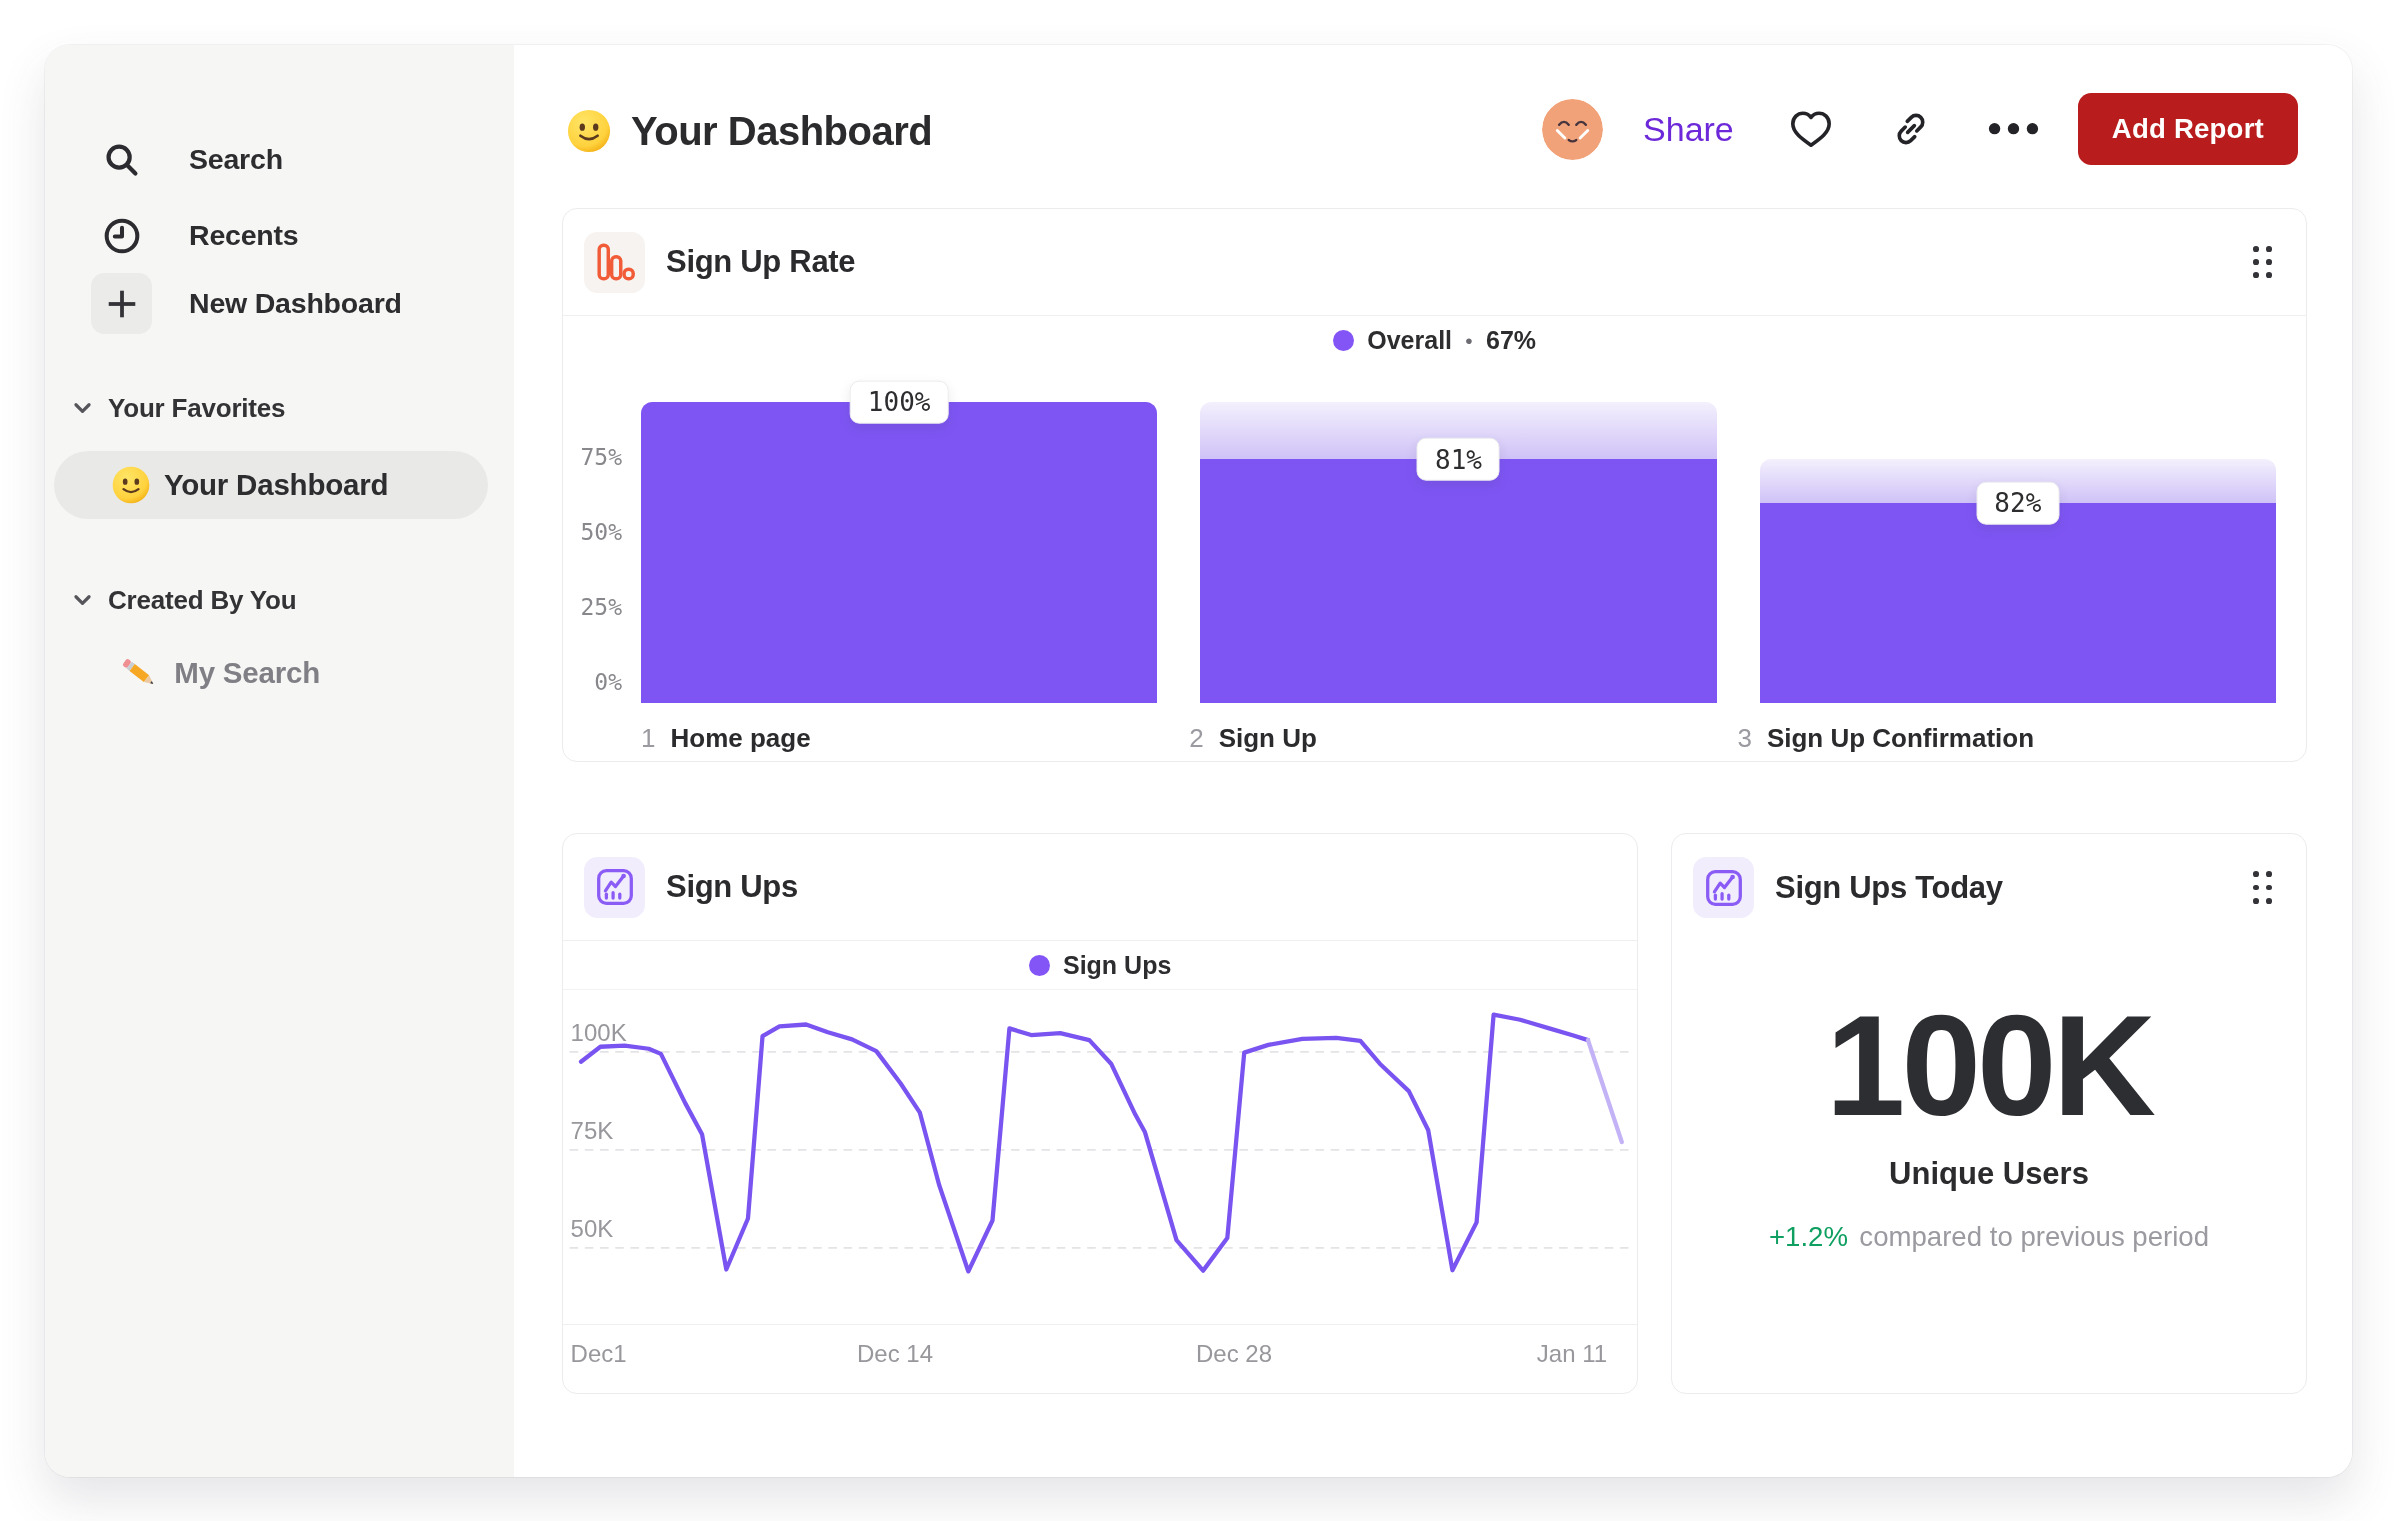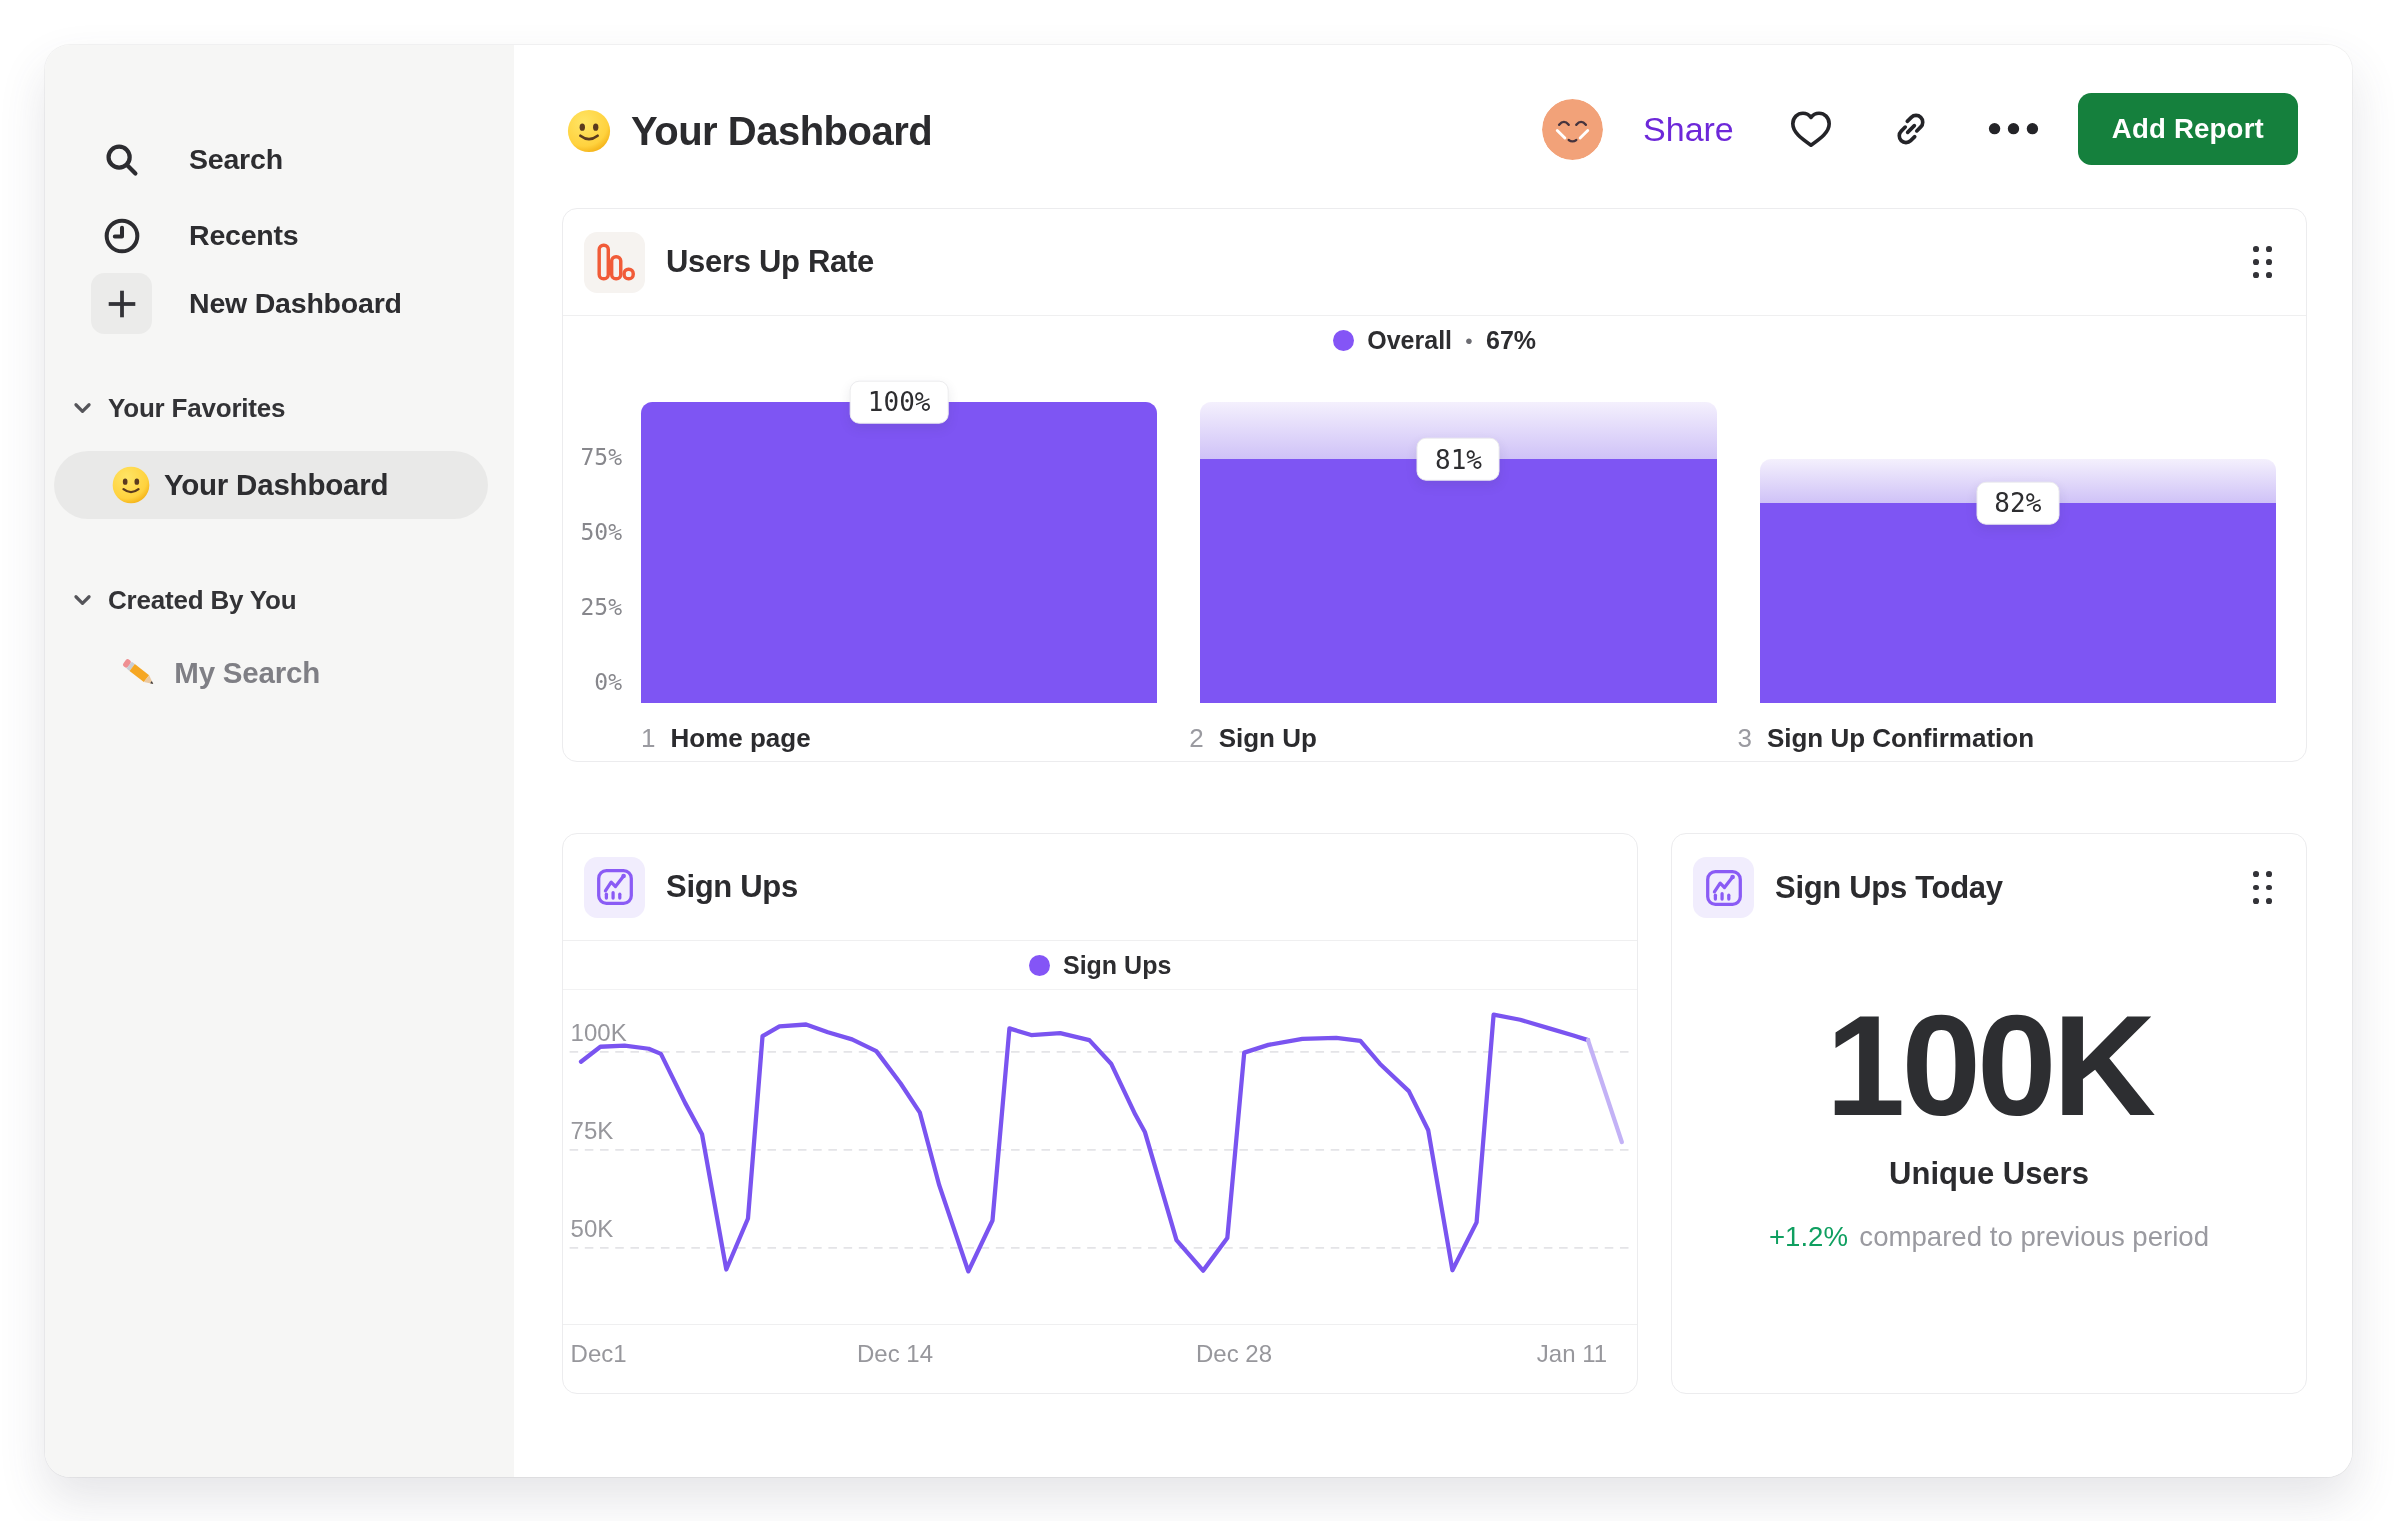--- a/index.html
+++ b/index.html
@@ -26,21 +26,21 @@
   .side-sub { position:absolute; left:74px; display:flex; align-items:center; gap:13.3px; cursor:pointer; }
   .side-sub .nav-label { color:#7f7f85; font-weight:600; font-size:29.5px; }
 
   
   .main { position:absolute; left:469px; top:0; right:0; bottom:0; background:#ffffff; border-radius:0 25px 25px 0; }
   .page-head { position:absolute; left:52px; top:48px; height:76px; display:flex; align-items:center; gap:19px; }
   .page-title { font-size:40px; font-weight:700; color:#2b2b2e; letter-spacing:-0.5px; }
   .head-actions { position:absolute; top:43px; right:54px; height:82px; display:flex; align-items:center; }
   .share-label { font-size:34px; font-weight:500; color:#6d28d9; margin-left:40px; cursor:pointer; }
   .icon-btn { margin-left:53px; cursor:pointer; display:flex; align-items:center; }
-  .add-report { margin-left:38px; background:#15803d; color:#ffffff; font-size:27.6px; font-weight:600;
+  .add-report { margin-left:38px; background:#b91c1c; color:#ffffff; font-size:27.6px; font-weight:600;
                 border:none; border-radius:13.3px; padding:0 34px; height:72px; cursor:pointer; letter-spacing:0.2px; }
   .avatar { width:61px; height:61px; border-radius:50%; overflow:hidden; cursor:pointer; }
 
   
   .card { position:absolute; background:#ffffff; border:1.9px solid #ececee; border-radius:15px; }
   .card-head { position:absolute; left:0; top:0; right:0; height:107px; display:flex; align-items:center; padding:0 34px 0 21px; }
   .card-head.rule { border-bottom:1.9px solid #efeff0; }
   .card-icon { width:61px; height:61px; border-radius:13.3px; display:flex; align-items:center; justify-content:center; }
   .card-icon.orange-bg { background:#f6f3f0; }
   .card-icon.purple-bg { background:#f1edfd; }
@@ -234,21 +234,21 @@
 
     <div class="card" style="left:48px; top:163px; width:1745px; height:554px;">
       <div class="card-head rule">
         <span class="card-icon orange-bg">
           <svg width="46" height="46" viewBox="0 0 48 48" fill="none" stroke="#f15b38" stroke-width="3.6">
             <rect x="7.5" y="6.5" width="9.5" height="35" rx="4.5"></rect>
             <rect x="20.5" y="18.5" width="9.5" height="23" rx="4.5"></rect>
             <rect x="33.5" y="31.5" width="9.5" height="10" rx="4.5"></rect>
           </svg>
         </span>
-        <span class="card-title">Users Up Rate</span>
+        <span class="card-title">Sign Up Rate</span>
         <span class="drag-handle">
             <i></i>
             <i></i>
             <i></i>
             <i></i>
             <i></i>
             <i></i>
           </span>
       </div>
       <div class="legend-row">

